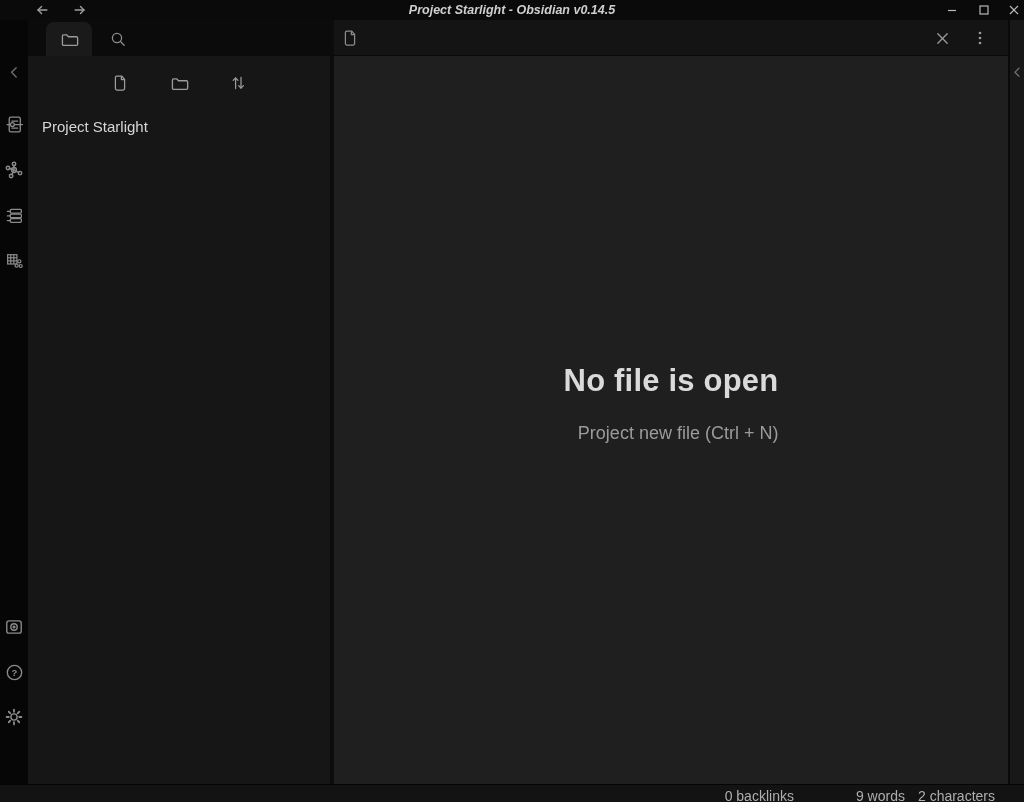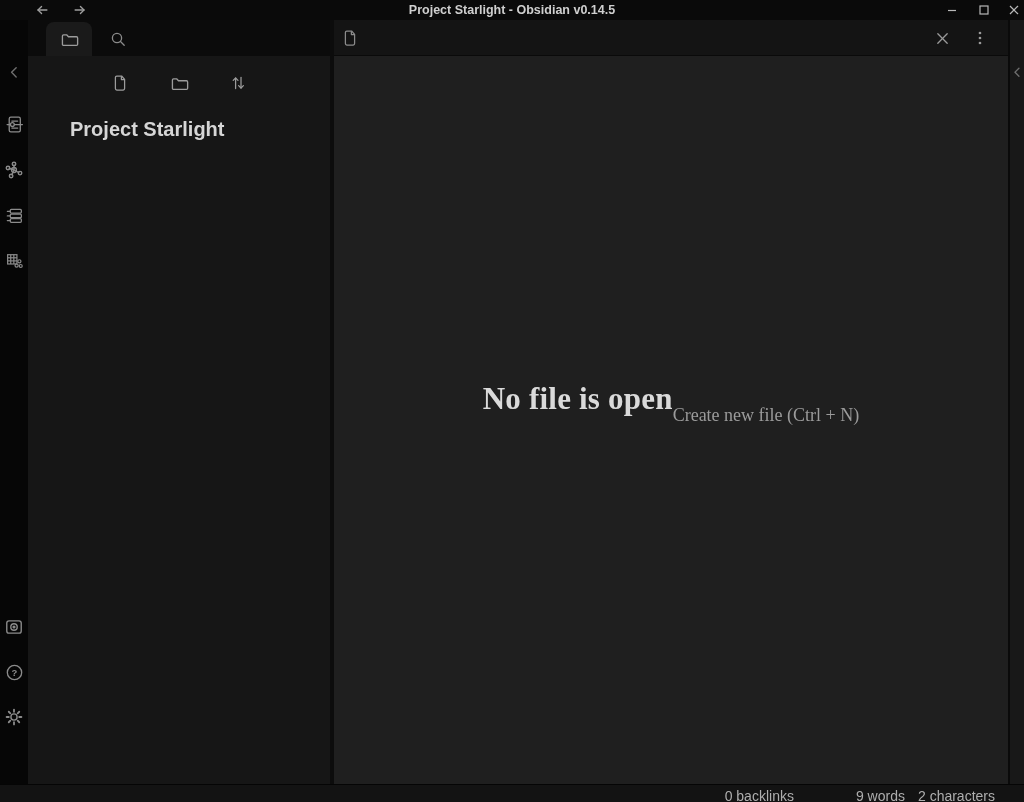--- a/index.html
+++ b/index.html
@@ -1,21 +1,21 @@
 <!DOCTYPE html>
 <html><head>
 <meta charset="utf-8">
 <style>
   * { margin:0; padding:0; box-sizing:border-box; }
   html,body { width:1024px; height:802px; overflow:hidden; background:#1f1f1f;
               font-family:"Liberation Sans","DejaVu Sans",sans-serif; }
   .window { position:absolute; inset:0; width:1024px; height:802px; background:#1f1f1f; }
 
   
-  .titlebar { position:absolute; left:0; top:0; width:1024px; height:20px; background:#0a0a0a; }
+  .titlebar { position:absolute; left:0; top:0; width:1024px; height:20px; background:#0a0a0a;font-style:italic; }
   .titlebar .title { position:absolute; left:0; right:0; top:0; height:20px; line-height:20px;
                      text-align:center; font-size:12.5px; font-weight:600; color:#cfcfcf; }
   .nav-arrow { position:absolute; top:1px; width:18px; height:18px; display:flex;
                align-items:center; justify-content:center; cursor:default; }
   .nav-back { left:33px; } .nav-fwd { left:71px; }
   .winctl { position:absolute; top:2px; width:16px; height:16px; display:flex;
             align-items:center; justify-content:center; }
   .ctl-min { left:944px; } .ctl-max { left:976px; } .ctl-close { left:1006px; }
 
   
@@ -29,35 +29,35 @@
   
   .sidebar { position:absolute; left:28px; top:0; width:302px; height:764px; background:#161616; }
   .side-tabbar { position:absolute; left:0; top:0; width:302px; height:36px; background:#0b0b0b; }
   .side-tab { position:absolute; top:2px; height:34px; display:flex; align-items:center; justify-content:center; }
   .side-tab.active { left:18px; width:46px; background:#1a1a1a; border-radius:8px 8px 0 0; }
   .side-tab.plain  { left:70px; width:40px; }
   .side-content { position:absolute; left:0; top:36px; width:302px; height:728px; background:#161616; }
   .nav-buttons { position:absolute; left:0; top:10px; width:302px; height:34px; display:flex;
                  align-items:center; justify-content:center; gap:25px; }
   .nav-btn { width:34px; height:30px; display:flex; align-items:center; justify-content:center; border-radius:4px; }
-  .vault-title { position:absolute; left:14px; top:62px; font-size:20px; font-weight:700; color:#d6d6d6;margin-left:28px; }
+  .vault-title { position:absolute; left:14px; top:62px; font-size:15px; font-weight:400; color:#d6d6d6; }
 
   
   .split-handle { position:absolute; left:330px; top:0; width:4px; height:764px; background:#0c0c0c; cursor:col-resize; }
 
   
   .main { position:absolute; left:334px; top:0; width:674px; height:764px; background:#1f1f1f; }
   .pane-header { position:absolute; left:0; top:0; width:674px; height:36px; background:#141414;
                  border-bottom:1px solid #0a0a0a; display:flex; align-items:center; }
   .pane-tab-icon { margin-left:6px; width:20px; height:20px; display:flex; align-items:center; justify-content:center; }
   .pane-header-right { position:absolute; right:17px; top:0; height:36px; display:flex; align-items:center; gap:16px; }
   .hdr-btn { width:22px; height:22px; display:flex; align-items:center; justify-content:center; border-radius:4px; }
   .pane-body { position:absolute; left:0; top:36px; width:674px; height:728px;
                display:flex; flex-direction:column; align-items:center; justify-content:center; }
-  .empty-stack { display:flex; flex-direction:row; align-items:flex-start; margin-top:-34px;font-family:Liberation Serif, serif; }
+  .empty-stack { display:flex; flex-direction:column; align-items:flex-end; margin-top:-34px; }
   .empty-title { font-size:31px; font-weight:700; color:#dadada; letter-spacing:.2px; }
   .empty-action { margin-top:24px; font-size:18px; color:#9b9b9b; cursor:pointer; }
 
   
   .right-strip { position:absolute; left:1008px; top:0; width:16px; height:764px; background:#181818;
                  border-left:2px solid #0a0a0a; }
   .right-strip .ribbon-icon { width:14px; left:0; }
 
   
   .statusbar { position:absolute; left:0; top:784px; width:1024px; height:18px; background:#131313;
@@ -300,21 +300,21 @@
                   <circle cx="3" cy="13" r="1.35"></circle>
               </svg>
             </span>
           </div>
         </div>
       </div>
 
       <div class="pane-body">
         <div class="empty-stack">
           <div class="empty-title">No file is open</div>
-          <div class="empty-action">Create new file (Ctrl + N)</div>
+          <div class="empty-action">Project new file (Ctrl + N)</div>
         </div>
       </div>
     </div>
 
     <div class="right-strip">
       <div class="ribbon-icon" style="top:39px">
         <span>
           <svg width="13" height="13" viewBox="0 0 18 18" fill="none" stroke="#6f6f6f" stroke-width="1.8" stroke-linecap="round" stroke-linejoin="round">
             <polyline points="11,4.5 5.5,10 11,15.5"></polyline>
           </svg>

